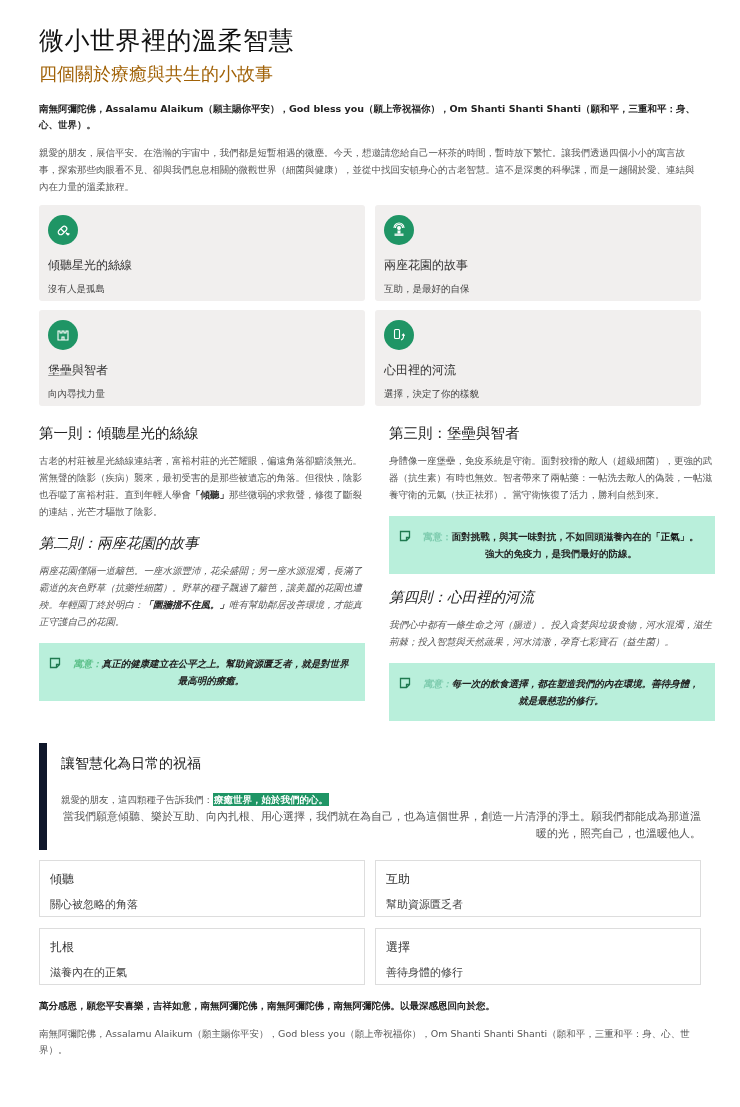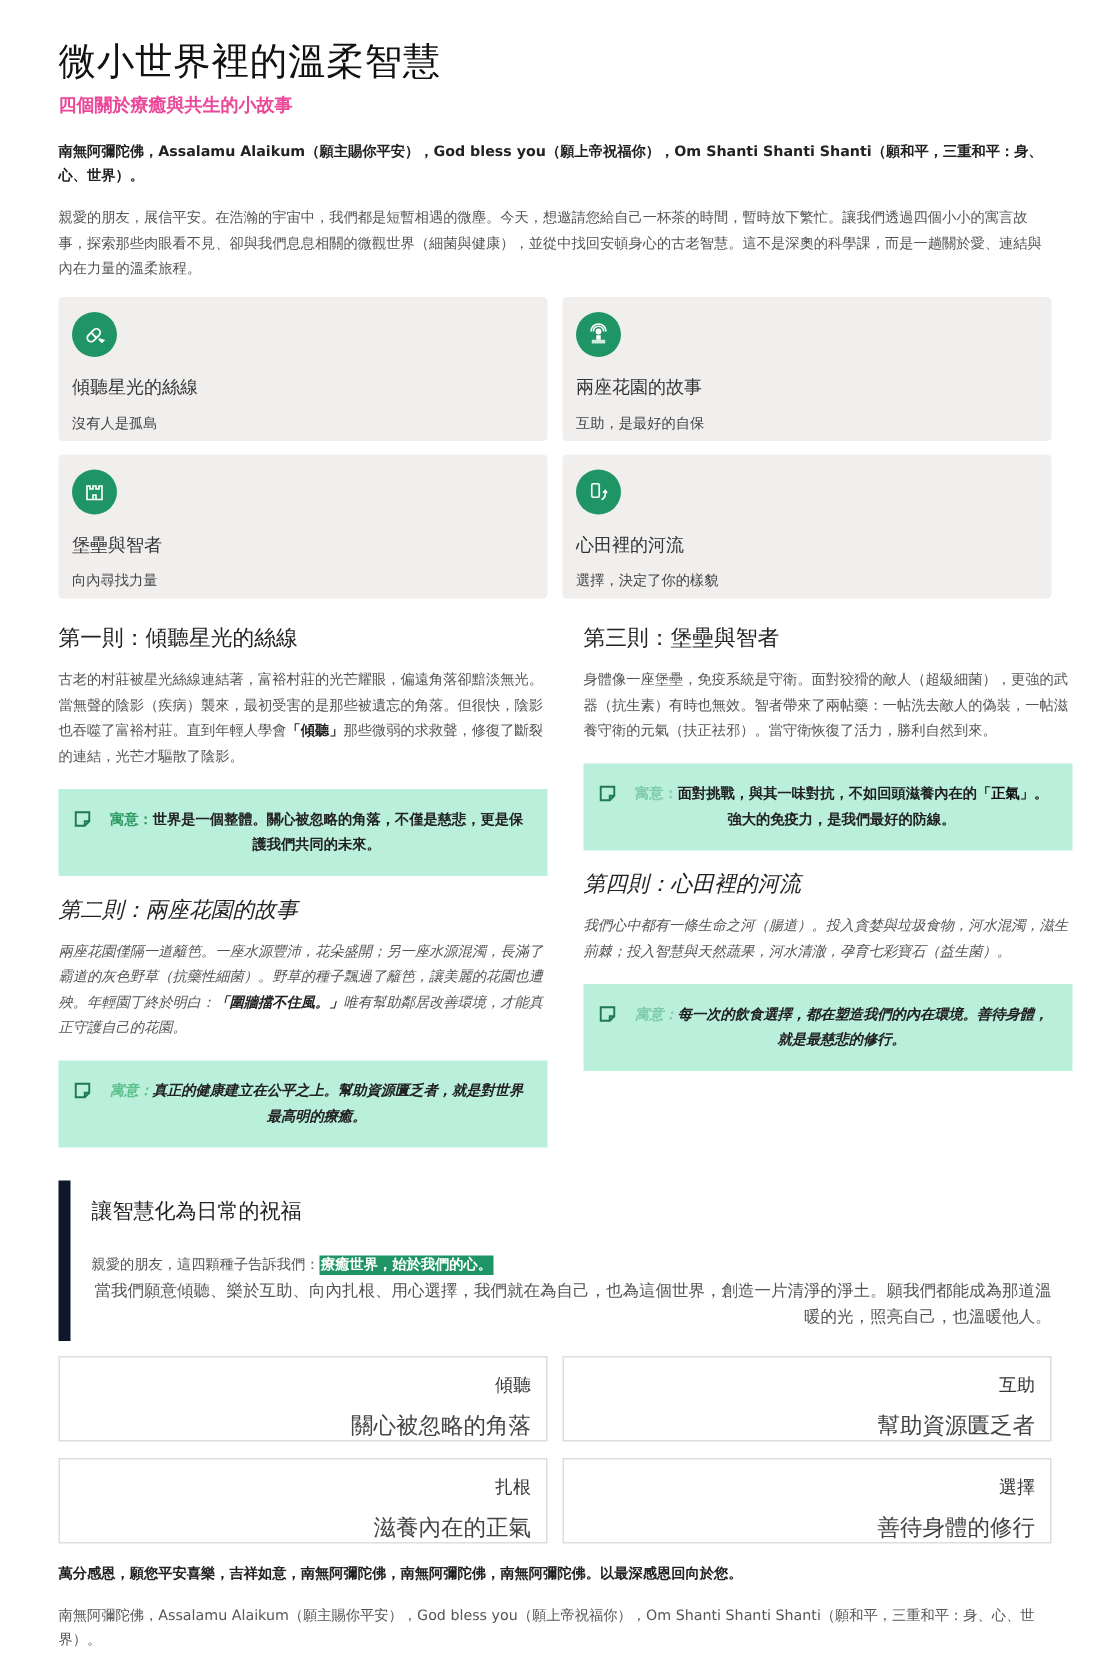--- a/index.html
+++ b/index.html
@@ -10,23 +10,23 @@
     padding: 26px 39px 20px 39px;
   }
   .page-title {
     font-size: 25px;
     font-weight: 400;
     color: #111;
     line-height: 30px;
     letter-spacing: 0.5px;
   }
   .page-subtitle {
-    font-size: 12px;
-    font-weight: 700;
-    color: #ec4899;
+    font-size: 18px;
+    font-weight: 400;
+    color: #a16207;
     margin-top: 6px;
   }
   .blessing-bold {
     font-size: 9.5px;
     font-weight: 700;
     color: #222;
     line-height: 16px;
     margin-top: 15px;
   }
   .intro {
@@ -136,30 +136,29 @@
     color: #555;
     line-height: 17px;
     text-align: right;
   }
   .virtues {
     display: grid;
     grid-template-columns: 326px 326px;
     column-gap: 10px;
     row-gap: 11px;
     margin-top: 10px;
-    text-align: right;
   }
   .virtue-card {
     border: 1.5px solid #dddddd;
     height: 57px;
     padding: 10px 10px;
     background: #fff;
   }
   .virtue-title { font-size: 12px; color: #333; }
-  .virtue-sub { font-size: 15px; color: #444; margin-top: 9px; }
+  .virtue-sub { font-size: 11px; color: #444; margin-top: 9px; }
   .thanks {
     font-size: 9.5px;
     font-weight: 700;
     color: #222;
     margin-top: 13px;
     line-height: 16px;
   }
   .blessing-plain {
     font-size: 9.5px;
     color: #555;
@@ -222,27 +221,20 @@
     <div class="card-title">心田裡的河流</div>
     <div class="card-sub">選擇，決定了你的樣貌</div>
   </div>
 </div>
 
 <div class="stories">
   <div class="col">
     <section class="story">
       <h2>第一則：傾聽星光的絲線</h2>
       <p class="story-body"><span>古老的村莊被星光絲線連結著，富裕村莊的光芒耀眼，偏遠角落卻黯淡無光。當無聲的陰影（疾病）襲來，最初受害的是那些被遺忘的角落。但很快，陰影也吞噬了富裕村莊。直到年輕人學會</span><b>「傾聽」</b><span>那些微弱的求救聲，修復了斷裂的連結，光芒才驅散了陰影。</span></p>
-      <div class="callout">
-        <svg class="callout-icon" viewBox="0 0 12 12" width="12" height="12" fill="none" stroke="#1f7a50" stroke-width="1.3">
-            <path d="M1.5 1.5 h9 v6 l-3 3 h-6 z"></path>
-            <path d="M10.5 7.5 h-3 v3"></path>
-          </svg>
-        <div class="callout-text"><span class="callout-label">寓意：</span><span>世界是一個整體。關心被忽略的角落，不僅是慈悲，更是保護我們共同的未來。</span></div>
-      </div>
     </section>
     <section class="story">
       <h2>第二則：兩座花園的故事</h2>
       <p class="story-body"><span>兩座花園僅隔一道籬笆。一座水源豐沛，花朵盛開；另一座水源混濁，長滿了霸道的灰色野草（抗藥性細菌）。野草的種子飄過了籬笆，讓美麗的花園也遭殃。年輕園丁終於明白：</span><b>「圍牆擋不住風。」</b><span>唯有幫助鄰居改善環境，才能真正守護自己的花園。</span></p>
       <div class="callout">
         <svg class="callout-icon" viewBox="0 0 12 12" width="12" height="12" fill="none" stroke="#1f7a50" stroke-width="1.3">
             <path d="M1.5 1.5 h9 v6 l-3 3 h-6 z"></path>
             <path d="M10.5 7.5 h-3 v3"></path>
           </svg>
         <div class="callout-text"><span class="callout-label" style="color:#5cc08a">寓意：</span><span>真正的健康建立在公平之上。幫助資源匱乏者，就是對世界最高明的療癒。</span></div>

